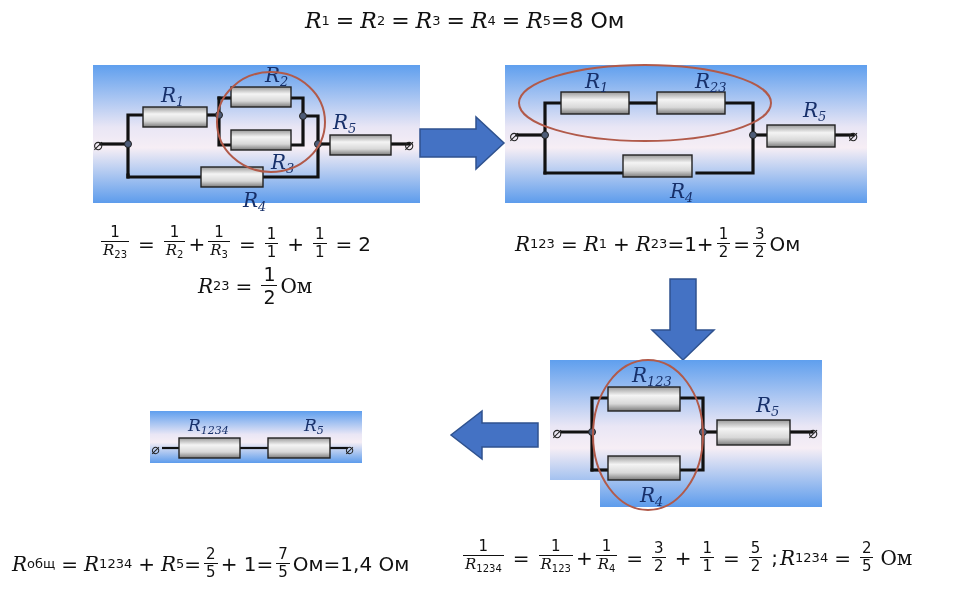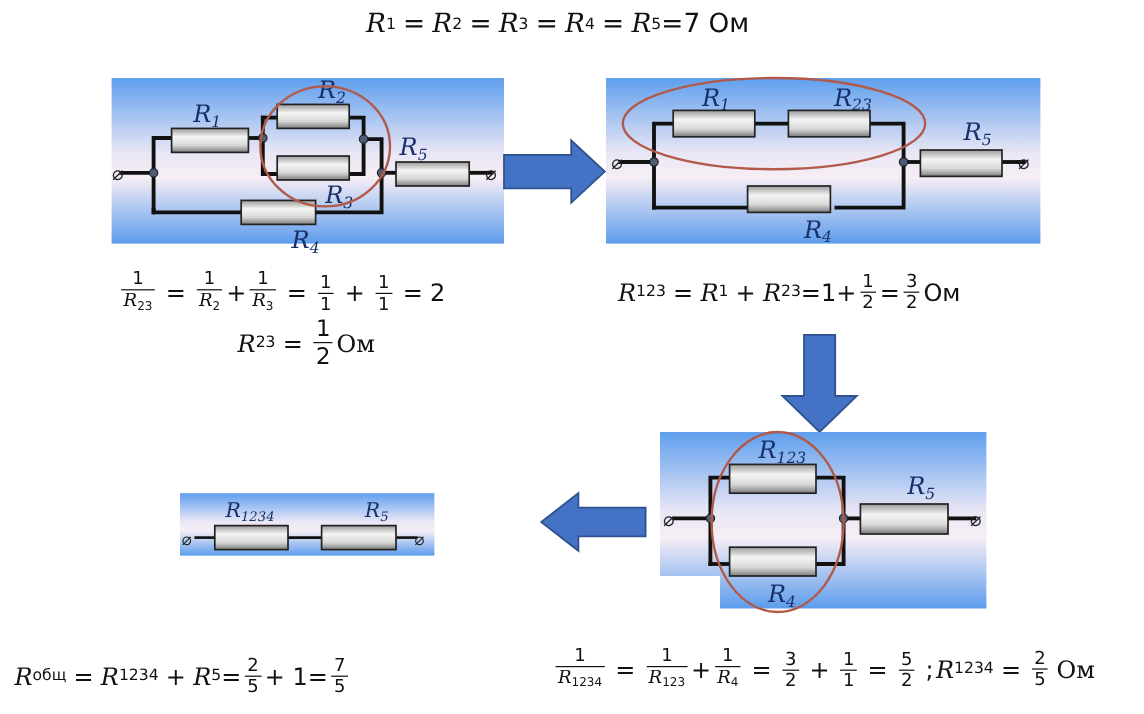--- a/index.html
+++ b/index.html
@@ -59,21 +59,21 @@
     <sub>2</sub>
   <span class="op">=</span>
   <i>R</i>
     <sub>3</sub>
   <span class="op">=</span>
   <i>R</i>
     <sub>4</sub>
   <span class="op">=</span>
   <i>R</i>
     <sub>5</sub>
-  <span>=7 Ом</span>
+  <span>=8 Ом</span>
 </div>
 
 <svg class="panel" style="left:93px; top:65px;" width="327" height="140" viewBox="0 0 327 140">
   <rect class="bg-grad" x="0" y="0" width="327" height="138"></rect>
 
   <g>
     <line class="wire" x1="8" y1="79" x2="35" y2="79"></line>
     <polyline class="wire" points="35,112 35,50 50,50"></polyline>
     <line class="wire" x1="114" y1="50" x2="126" y2="50"></line>
     <polyline class="wire" points="35,110 35,112 108,112"></polyline>
@@ -259,20 +259,21 @@
   <span>=</span>
   <span class="frac">
       <span class="num">2</span>
       <span class="den">5</span>
     </span>
   <span>+ 1=</span>
   <span class="frac">
       <span class="num">7</span>
       <span class="den">5</span>
     </span>
+  <span>Ом=1,4 Ом</span>
 </div>
 
 <div class="eq" style="left:460px; top:538px;">
   <span class="frac">
       <span class="num">1</span>
       <span class="den"><i>R</i><sub>1234</sub></span>
     </span>
   <span class="op">=</span>
   <span class="frac">
       <span class="num">1</span>

